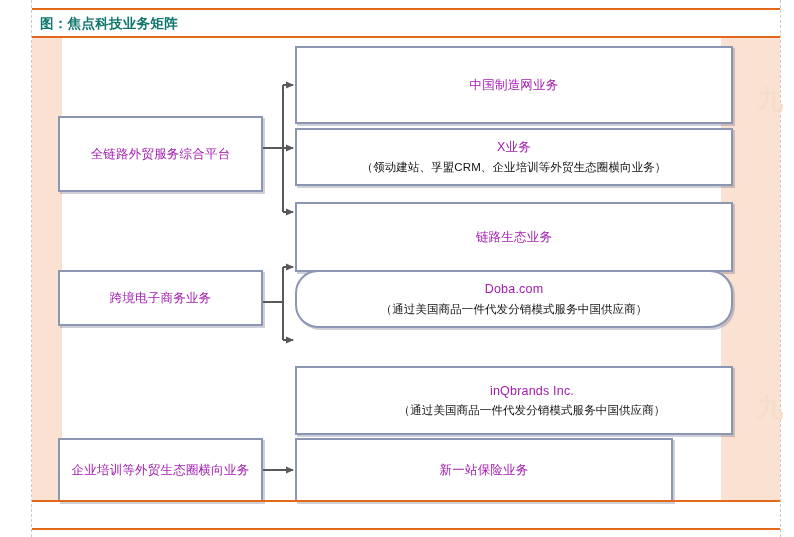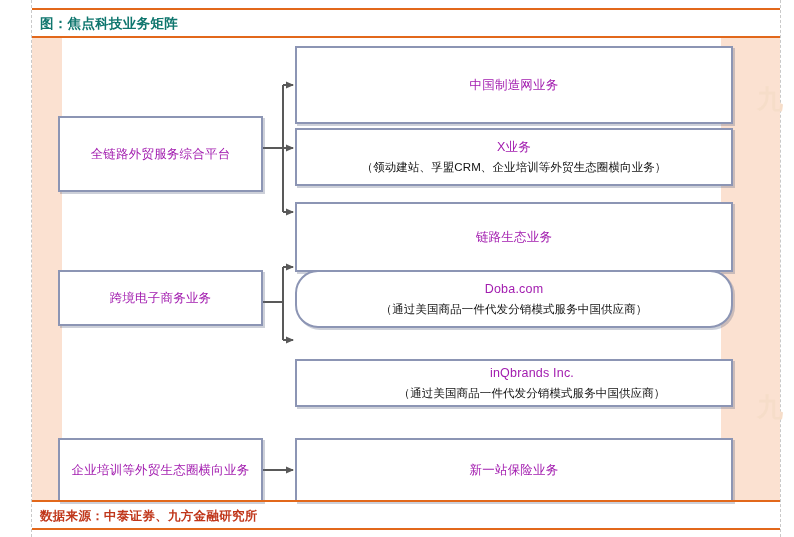--- a/index.html
+++ b/index.html
@@ -224,32 +224,31 @@
 
     <div class="node left-node" style="left:58px;  top:232px; width:205px; height:56px;">
       <div class="n-title">跨境电子商务业务</div>
     </div>
 
     <div class="node" style="left:295px; top:232px; width:438px; height:58px;border-radius:23px;">
       <div class="n-title">Doba.com</div>
       <div class="n-sub">（通过美国商品一件代发分销模式服务中国供应商）</div>
     </div>
 
-    <div class="node" style="left:295px; top:321px; width:438px; height:48px;padding-left:44px;">
+    <div class="node" style="left:295px; top:328px; width:438px; height:69px;padding-left:44px;">
       <div class="n-title">inQbrands Inc.</div>
       <div class="n-sub">（通过美国商品一件代发分销模式服务中国供应商）</div>
     </div>
 
     <div class="node left-node" style="left:58px;  top:400px; width:205px; height:64px;">
       <div class="n-title">企业培训等外贸生态圈横向业务</div>
     </div>
 
-    <div class="node" style="left:295px; top:400px; width:438px; height:64px;">
+    <div class="node" style="left:295px; top:400px; width:378px; height:64px;">
       <div class="n-title">新一站保险业务</div>
     </div>
 
   </div>
 
   <div class="source-rule-top"></div>
-  <div class="source-text">数据来源：中泰证券、九方金融研究所</div>
   <div class="source-rule-bottom"></div>
 
 </div>
 
 </body></html>

